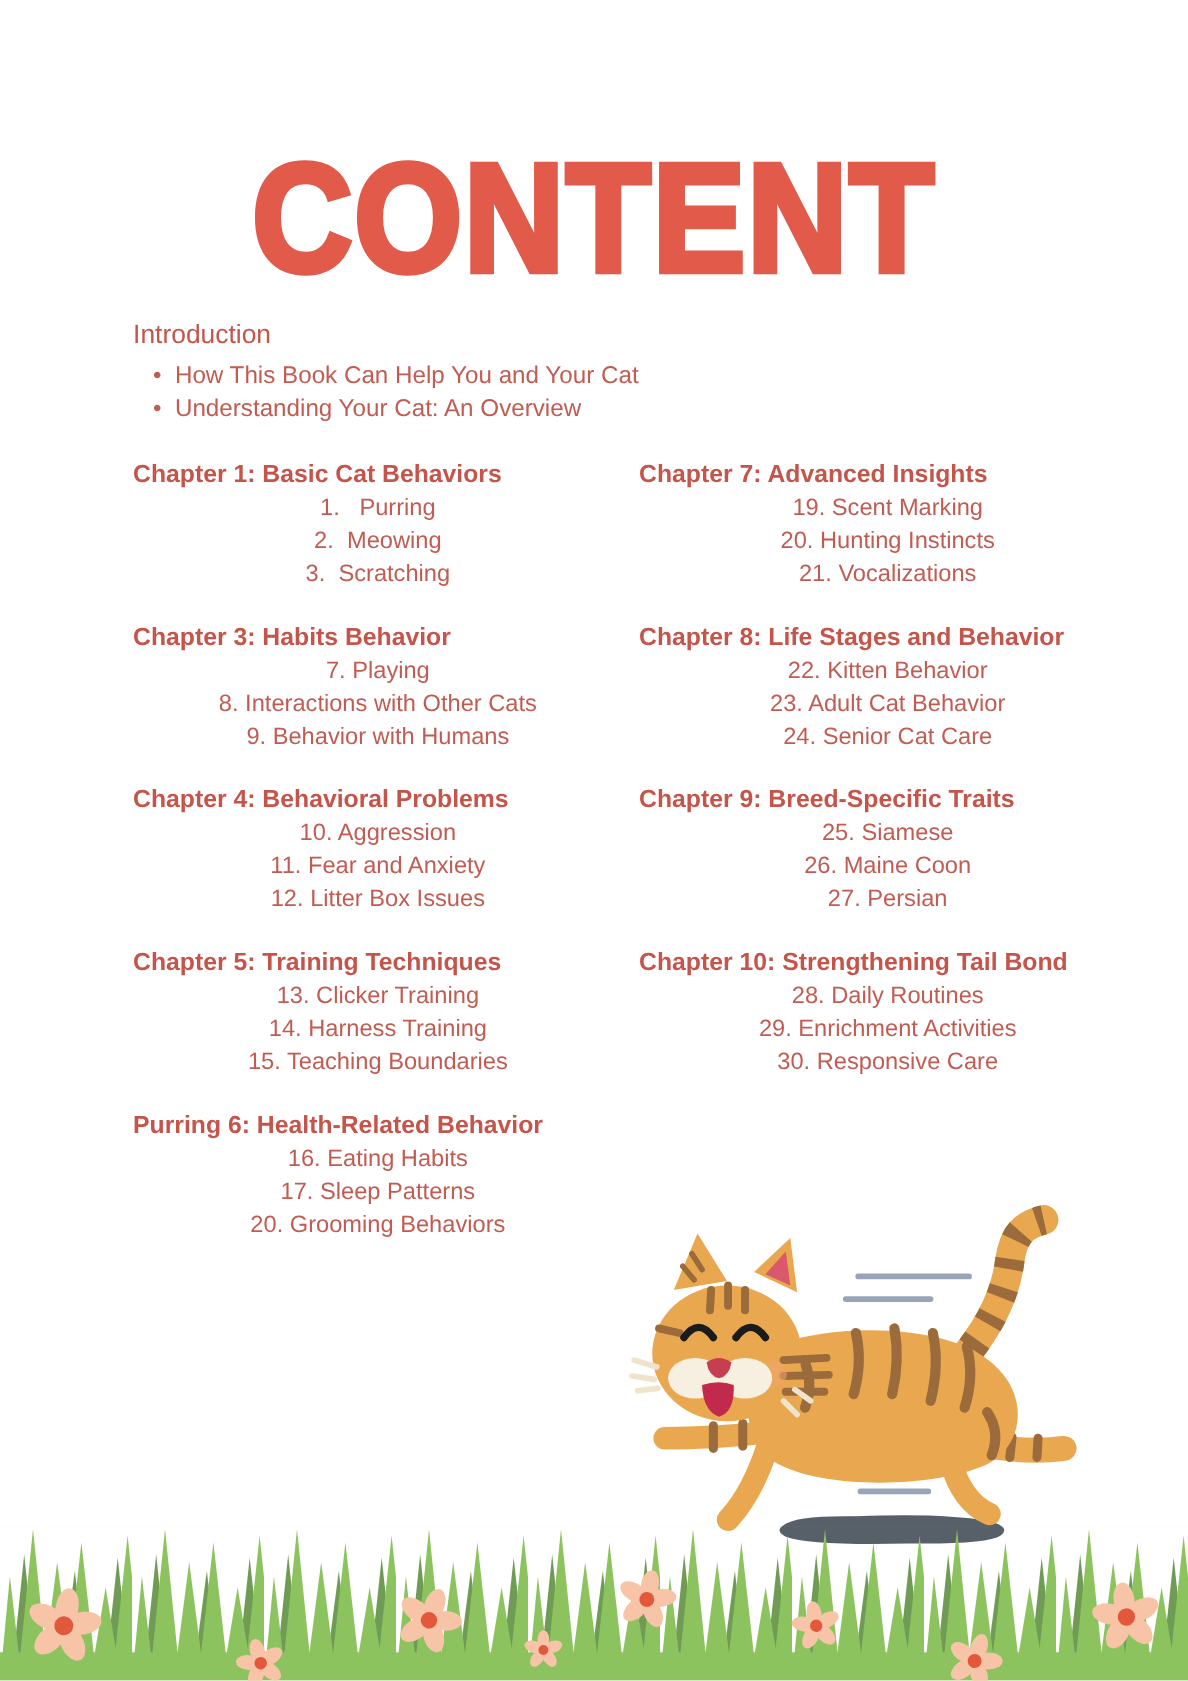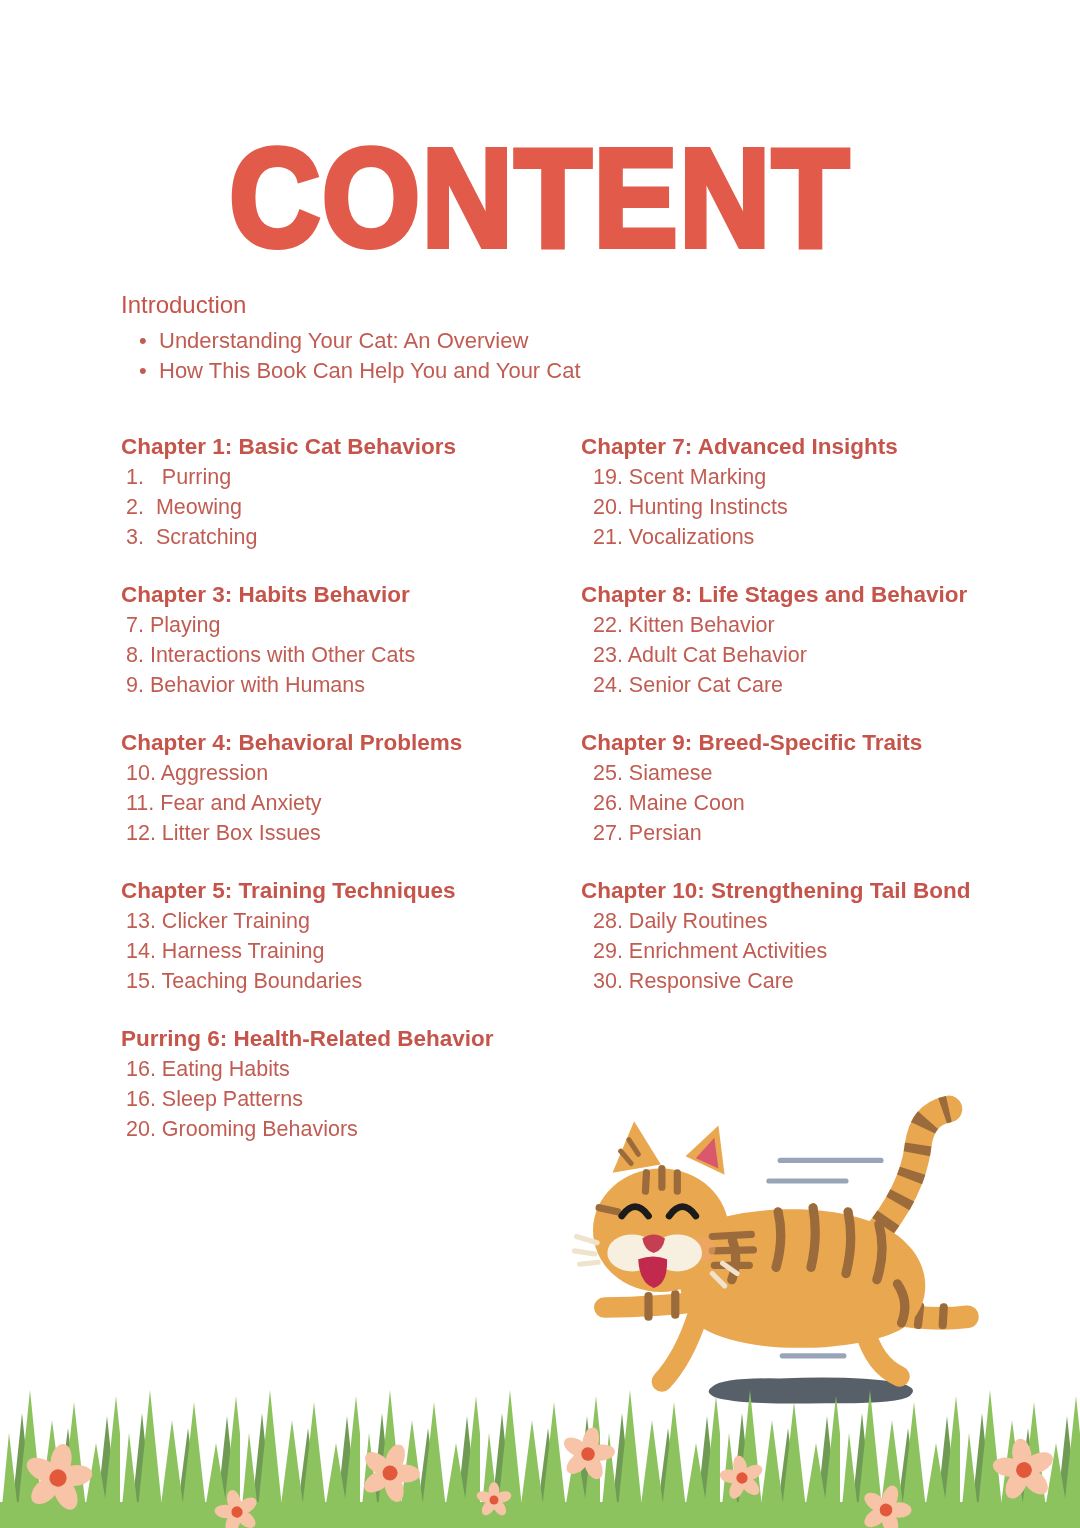--- a/index.html
+++ b/index.html
@@ -19,44 +19,44 @@
   .intro-list li{
     font-size:22px;color:#C15C52;line-height:30px;padding-left:38px;position:relative;
   }
   .intro-list li::before{
     content:"•";position:absolute;left:18px;top:0;color:#C15C52;font-size:22px;
   }
   .cols{position:relative;margin-top:30px;}
   .col{position:absolute;top:0;width:440px;}
   .col-left{left:0;}
   .col-right{left:460px;}
-  .chapter{margin-bottom:28px;margin-top:16px;}
+  .chapter{margin-bottom:28px;}
   .chapter-heading{
     font-size:22.5px;font-weight:700;color:#C5544A;line-height:30px;margin:0;
   }
   .chapter-item{
-    font-size:21.5px;color:#C15C52;line-height:30px;white-space:pre-wrap;
+    font-size:21.5px;color:#C15C52;line-height:30px;white-space:pre-wrap;text-align:center;
   }
   .col-left .chapter-item{padding-left:5px;}
   .col-right .chapter-item{padding-left:12px;}
   .cat-illustration{position:absolute;left:558px;top:1082px;width:432px;height:345px;}
   .grass-border{position:absolute;left:0;bottom:0;width:1080px;height:140px;}
 </style>
 </head>
 <body>
 
 <h1 class="page-title">CONTENT</h1>
 
 <div class="content">
 
   <div>
     <p class="intro-heading">Introduction</p>
     <ul class="intro-list">
+      <li>How This Book Can Help You and Your Cat</li>
       <li>Understanding Your Cat: An Overview</li>
-      <li>How This Book Can Help You and Your Cat</li>
     </ul>
   </div>
 
   <div class="cols">
 
     <div class="col col-left">
       <div class="chapter">
         <p class="chapter-heading">Chapter 1: Basic Cat Behaviors</p>
         <div class="chapter-item">1.   Purring</div>
         <div class="chapter-item">2.  Meowing</div>
@@ -76,21 +76,21 @@
       </div>
       <div class="chapter">
         <p class="chapter-heading">Chapter 5: Training Techniques</p>
         <div class="chapter-item">13. Clicker Training</div>
         <div class="chapter-item">14. Harness Training</div>
         <div class="chapter-item">15. Teaching Boundaries</div>
       </div>
       <div class="chapter">
         <p class="chapter-heading">Purring 6: Health-Related Behavior</p>
         <div class="chapter-item">16. Eating Habits</div>
-        <div class="chapter-item">16. Sleep Patterns</div>
+        <div class="chapter-item">17. Sleep Patterns</div>
         <div class="chapter-item">20. Grooming Behaviors</div>
       </div>
     </div>
 
     <div class="col col-right">
       <div class="chapter">
         <p class="chapter-heading">Chapter 7: Advanced Insights</p>
         <div class="chapter-item">19. Scent Marking</div>
         <div class="chapter-item">20. Hunting Instincts</div>
         <div class="chapter-item">21. Vocalizations</div>

